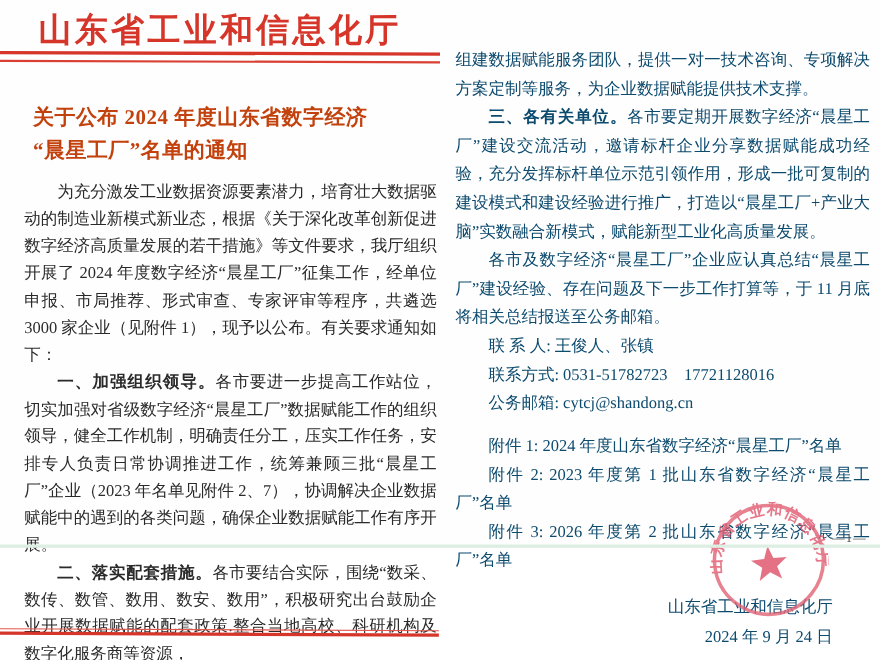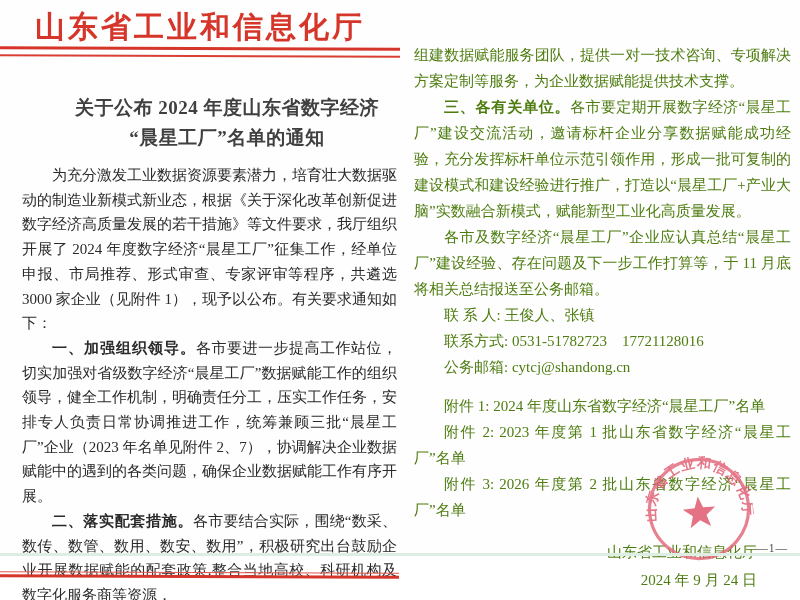--- a/index.html
+++ b/index.html
@@ -5,43 +5,42 @@
   * { margin:0; padding:0; box-sizing:border-box; }
   html,body { width:800px; height:600px; }
   body {
     background:#ffffff;
     font-family:"Liberation Serif","DejaVu Serif",serif;
     color:#262626;
     overflow:hidden;
   }
   .doc {
     position:relative;
-    width:800px; height:556px;
+    width:800px; height:498px;
     background:#fefefe;
   }
   
   .agency {
     position:absolute; left:0; top:7px; width:400px;
     text-align:center;
     font-size:30px; font-weight:bold;
     letter-spacing:3px;
     color:#d6352a;
   }
   .rule-top {
     position:absolute; left:0; top:47px; width:400px; height:10px;
     border-top:3px solid #d6352a;
     border-bottom:2px solid #d93f33;
     transform:rotate(0.2deg);
   }
   .doc-title {
-    position:absolute; left:40px; top:93px; width:374px;
-    text-align:center;
+    position:absolute; left:30px; top:93px; width:374px;
     font-size:19px; font-weight:bold;
     line-height:30px;
-    color:#404040;
+    color:#c2410c;
     letter-spacing:0.5px;
   }
   .left-body {
     position:absolute; left:22px; top:163px; width:375px;
     font-size:15px; line-height:24.7px;
     text-align:justify;
     color:#2a2a2a;
   }
   .para { text-indent:2em; }
   .lead {
@@ -53,21 +52,21 @@
     position:absolute; left:0; top:572px; width:399px; height:6px;
     border-top:1.5px solid #e0574d;
     border-bottom:3px solid #d6352a;
     transform:rotate(0.25deg);
   }
   
   .right-body {
     position:absolute; left:414px; top:42px; width:377px;
     font-size:15px; line-height:26px;
     text-align:justify;
-    color:#4d7c0f;
+    color:#0c4a6e;
   }
   .contact-line { text-indent:2em; }
   .attachments { margin-top:13px; }
   .attach-line { text-indent:2em; }
   .signature {
     margin-top:15px;
     text-align:right;
     padding-right:34px;
     line-height:28px;
   }

